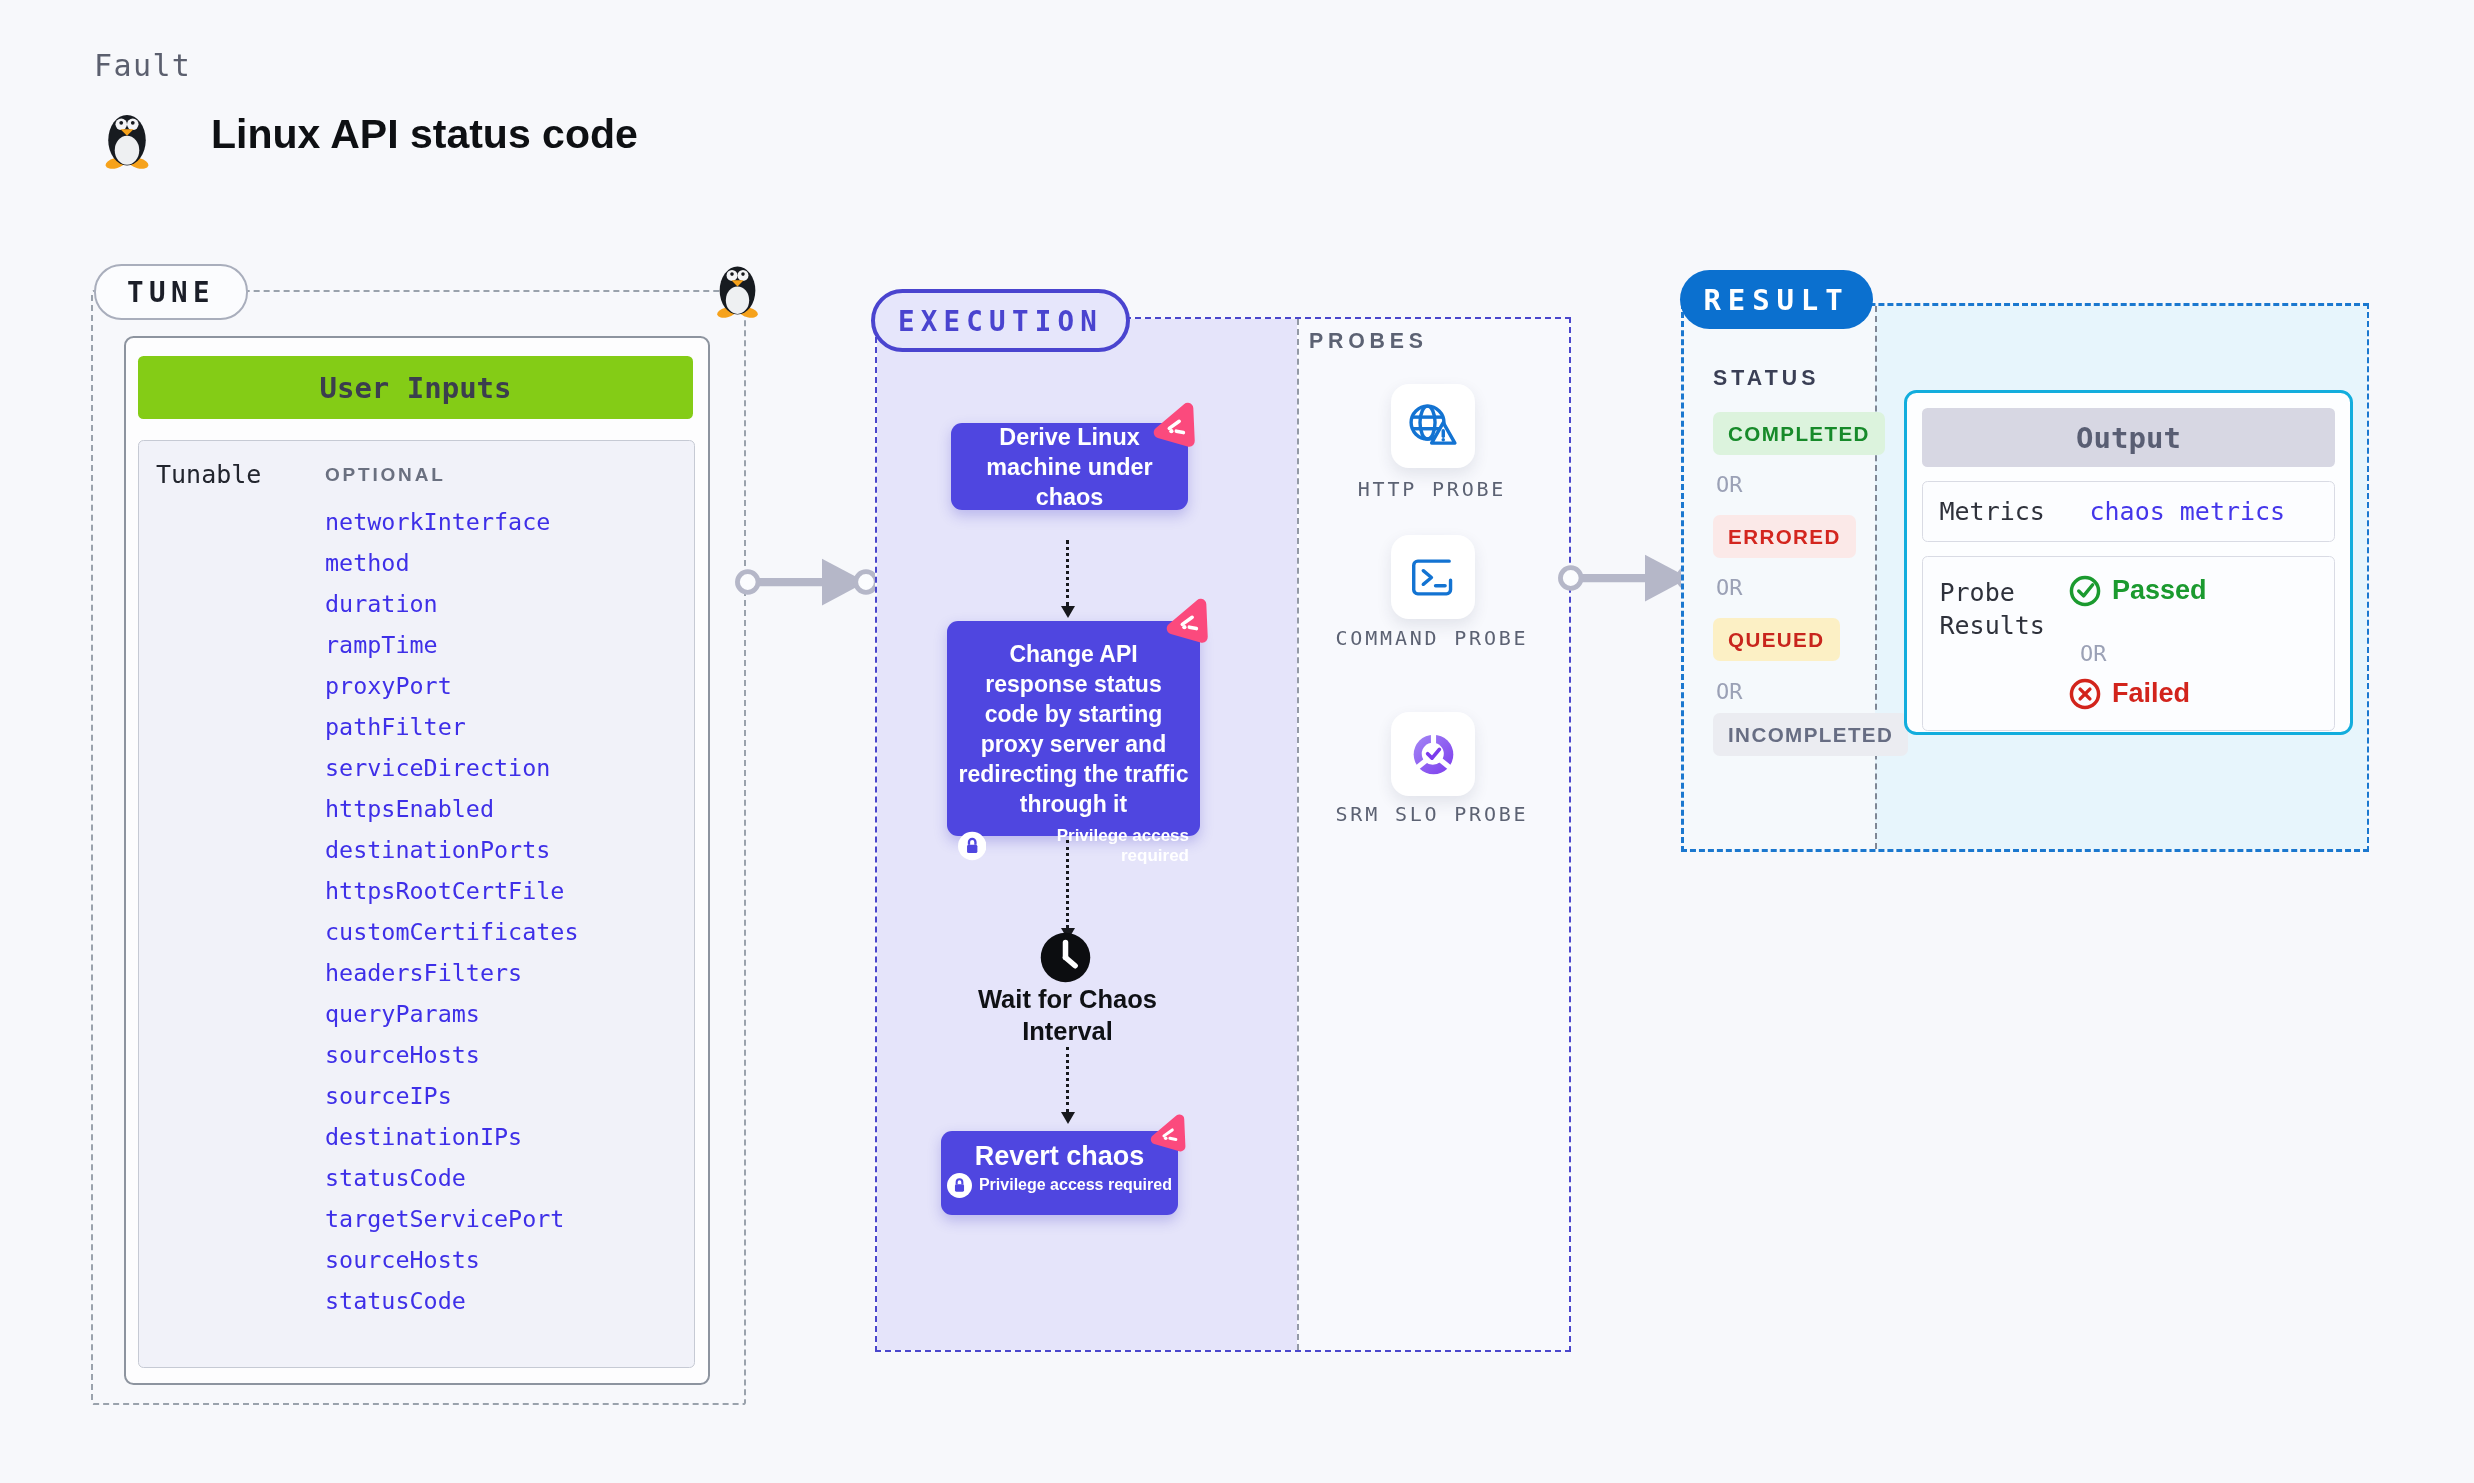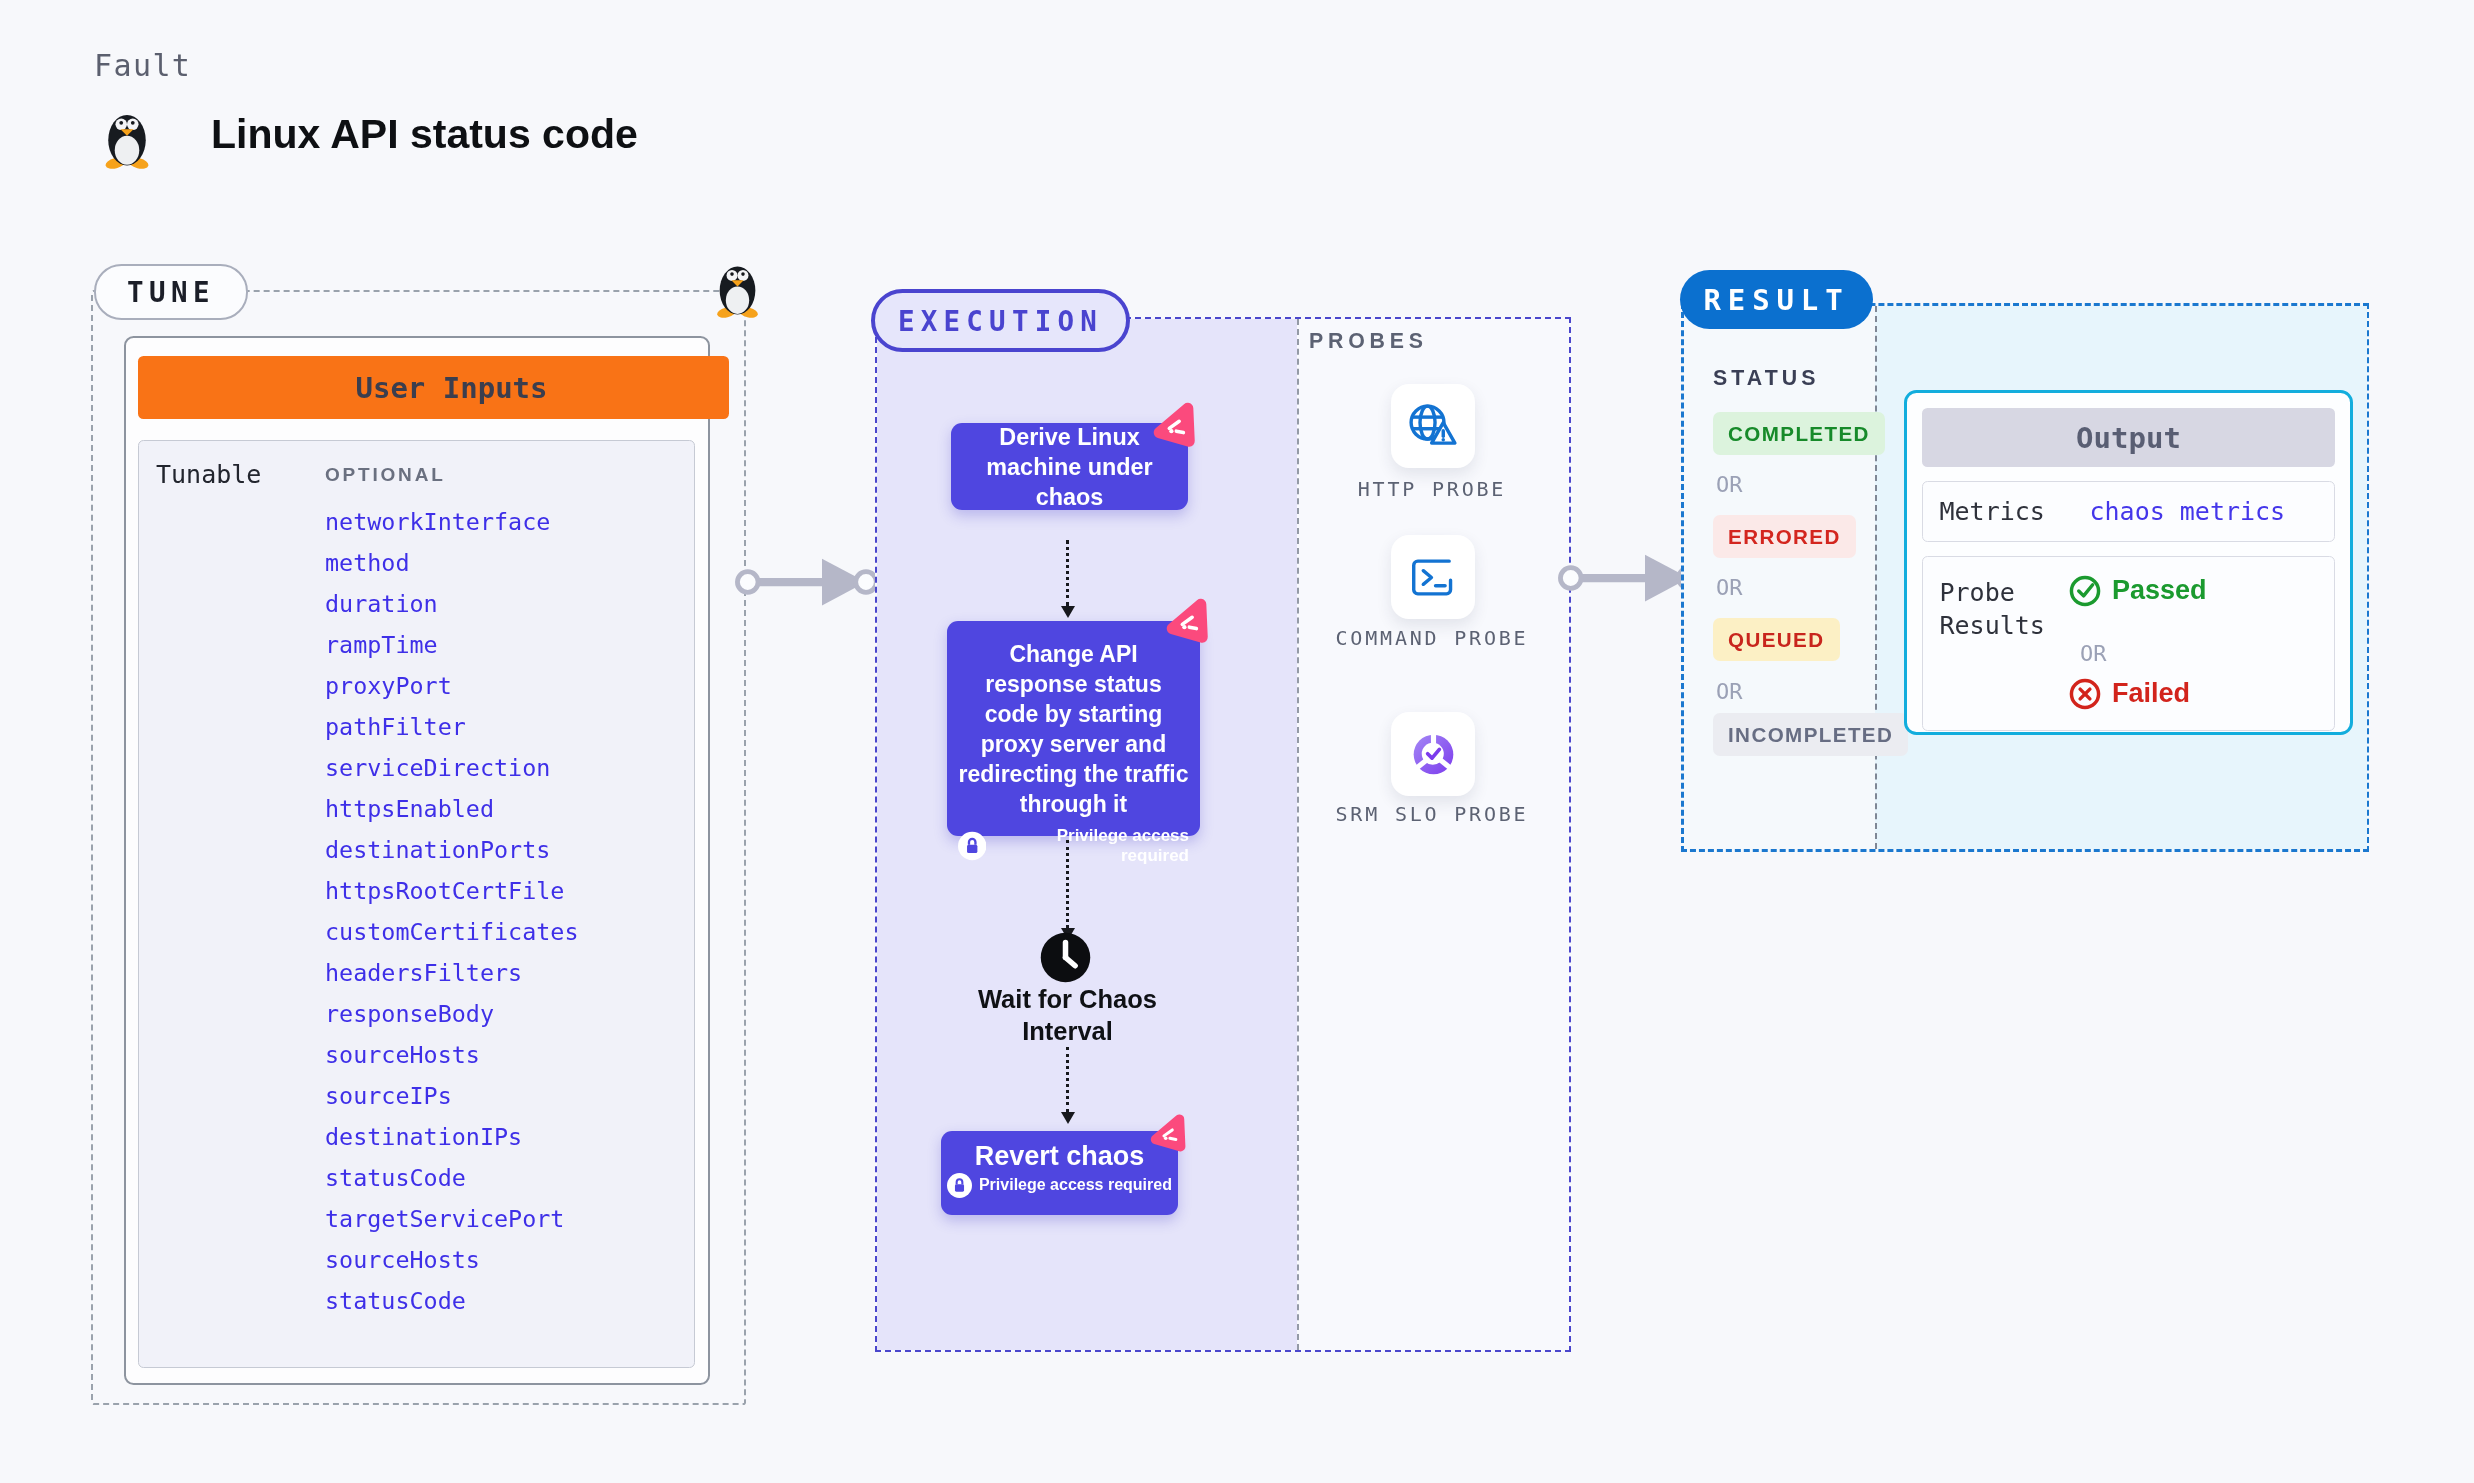--- a/index.html
+++ b/index.html
@@ -11,22 +11,22 @@
   
   .fault-label{left:94px;top:48px;font-size:30px;color:#5b5f6e;letter-spacing:1.4px;}
   .page-title{left:187px;top:111px;font-size:41px;font-weight:bold;color:#0e1013;margin-left:24px;}
 
   
   .tune-box{left:91px;top:290px;width:651px;height:1111px;border:2.8px dashed #9aa2ac;border-radius:2.8px;}
   .tune-pill{left:94px;top:264px;width:150px;height:52px;background:#fbfcfe;border:2.8px solid #a9aebc;
              border-radius:27.5px;display:flex;align-items:center;justify-content:center;
              font-size:27.5px;font-weight:bold;letter-spacing:5.5px;color:#1b1e28;}
   .ui-card{left:124px;top:336px;width:582px;height:1045px;background:#fdfdfe;border:2.8px solid #8d949f;border-radius:9.6px;}
-  .ui-header{left:138px;top:356px;width:555px;height:63px;background:#f97316;border-radius:5.5px;
-             display:flex;align-items:center;justify-content:center;font-size:29px;font-weight:bold;color:#3b3e4e;padding-left:36px;}
+  .ui-header{left:138px;top:356px;width:555px;height:63px;background:#84cc16;border-radius:5.5px;
+             display:flex;align-items:center;justify-content:center;font-size:29px;font-weight:bold;color:#3b3e4e;}
   .ui-list{left:138px;top:440px;width:555px;height:926px;background:#f1f2f9;border:1.4px solid #c6cad4;border-radius:5.5px;}
   .tunable-label{left:156px;top:460px;font-size:25px;color:#22252e;}
   .optional-label{left:325px;top:464px;font-size:19px;font-weight:bold;letter-spacing:2.8px;color:#6a7080;}
   .tune-items{left:325px;top:502px;width:358px;}
   .tune-item{font-family:"DejaVu Sans Mono",monospace;font-size:23.4px;line-height:41px;color:#3e2fe8;}
 
   
   .flow-arrow{pointer-events:none;}
 
   
@@ -153,21 +153,21 @@
       <div class="tune-item">duration</div>
       <div class="tune-item">rampTime</div>
       <div class="tune-item">proxyPort</div>
       <div class="tune-item">pathFilter</div>
       <div class="tune-item">serviceDirection</div>
       <div class="tune-item">httpsEnabled</div>
       <div class="tune-item">destinationPorts</div>
       <div class="tune-item">httpsRootCertFile</div>
       <div class="tune-item">customCertificates</div>
       <div class="tune-item">headersFilters</div>
-      <div class="tune-item">responseBody</div>
+      <div class="tune-item">queryParams</div>
       <div class="tune-item">sourceHosts</div>
       <div class="tune-item">sourceIPs</div>
       <div class="tune-item">destinationIPs</div>
       <div class="tune-item">statusCode</div>
       <div class="tune-item">targetServicePort</div>
       <div class="tune-item">sourceHosts</div>
       <div class="tune-item">statusCode</div>
     </div>
 
   <svg class="abs flow-arrow" style="left:731px;top:549px" width="149" height="66" viewBox="0 0 216 96">

